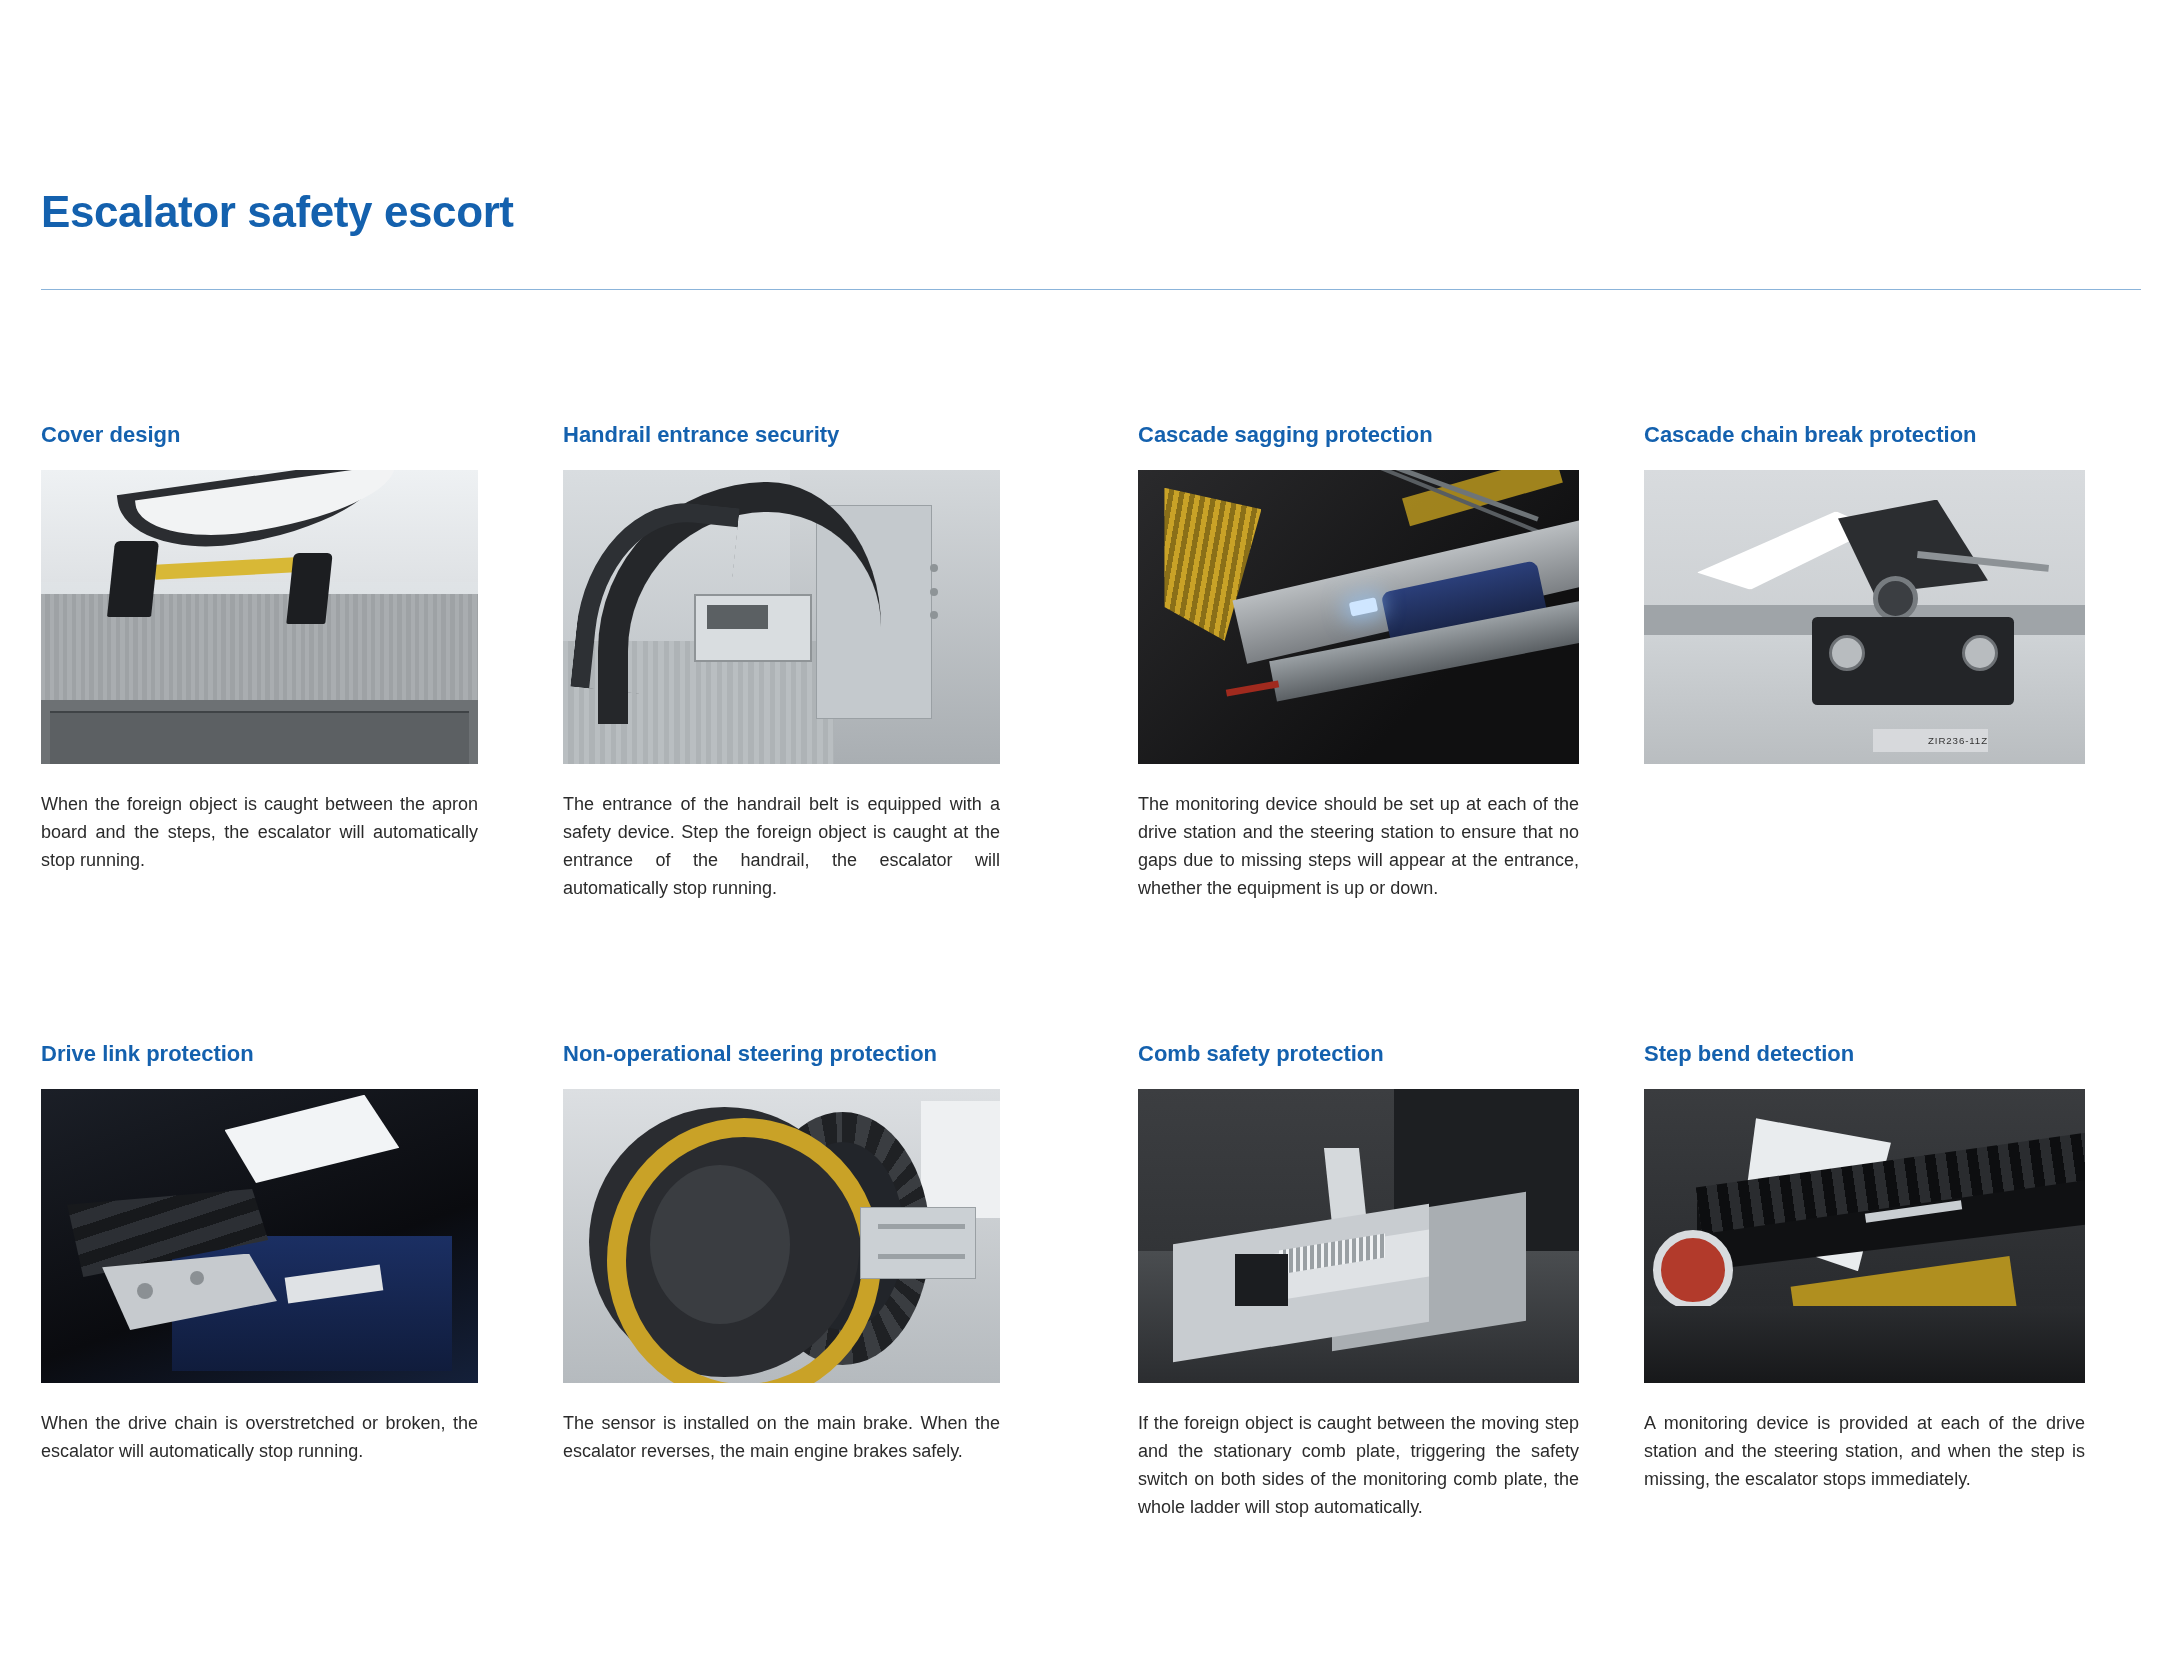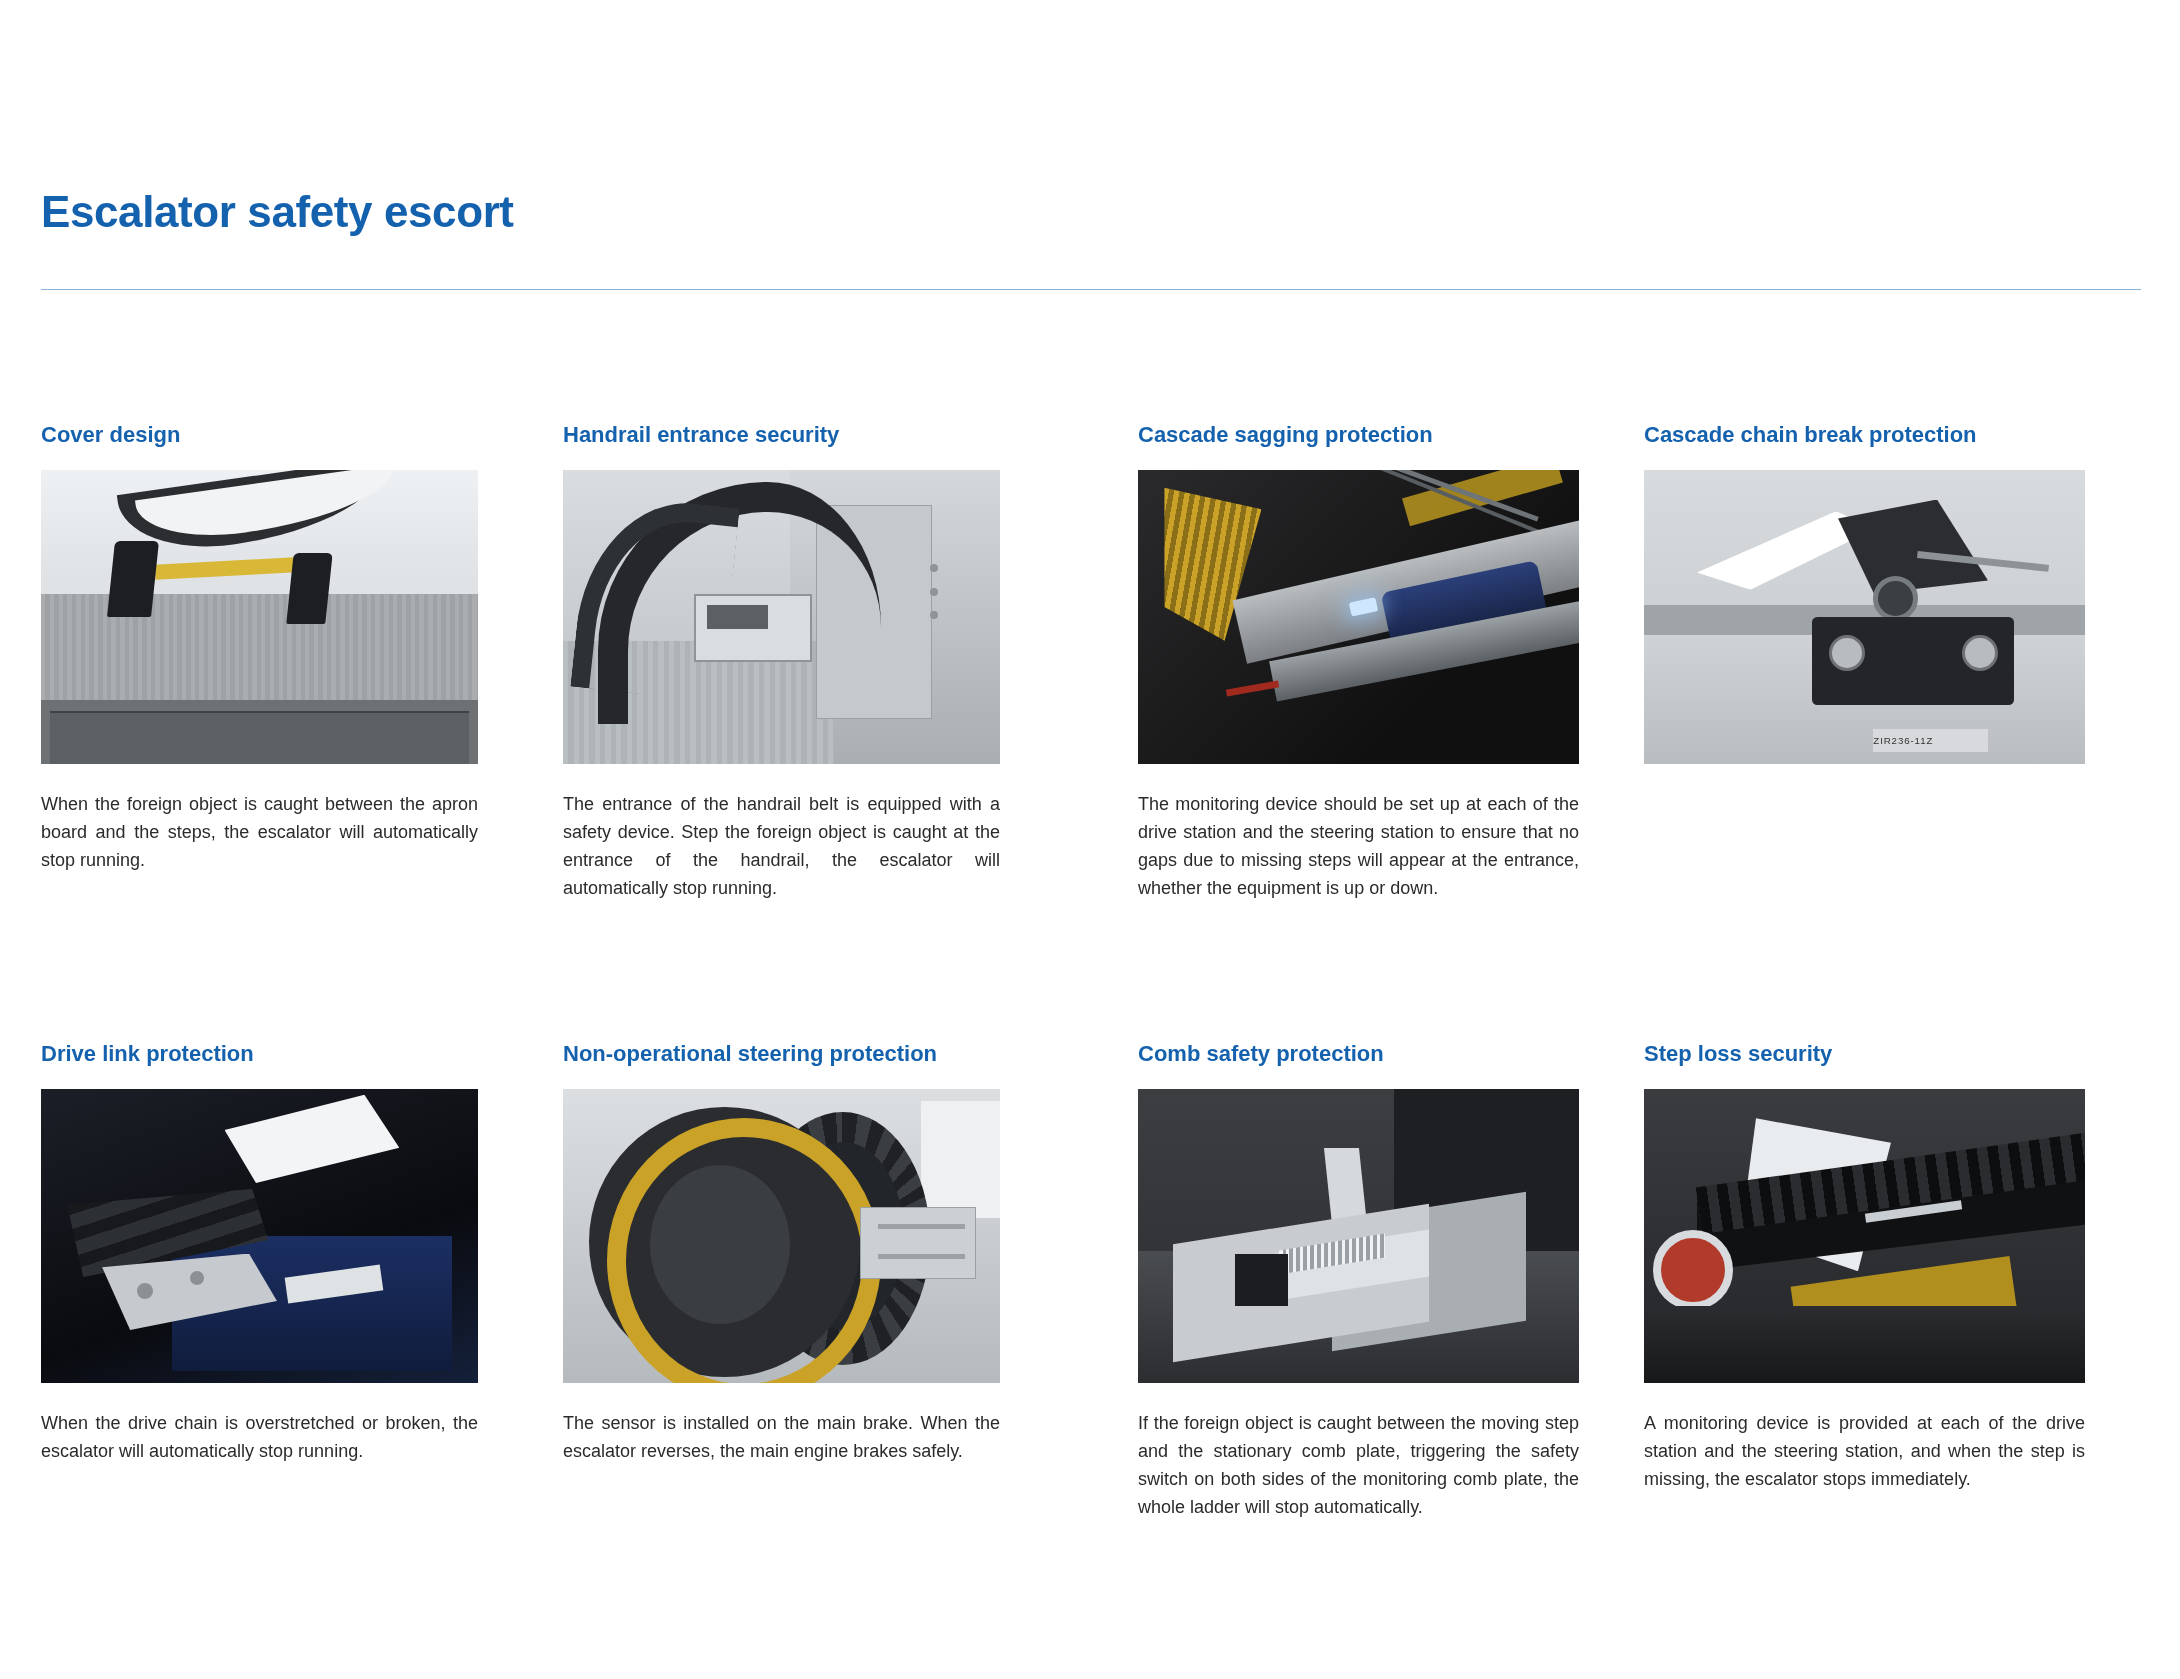--- a/index.html
+++ b/index.html
@@ -130,21 +130,21 @@
   
   .p4 { background:linear-gradient(180deg,#d8dbde,#c2c6c9); }
   .p4 .table { left:0; top:46%; width:100%; height:10%; background:#9fa4a8; }
   .p4 .tableside { left:0; top:56%; width:100%; height:44%; background:linear-gradient(180deg,#cfd3d6,#b9bdc0); }
   .p4 .plate1 { left:12%; top:14%; width:40%; height:26%; background:#ffffff; clip-path:polygon(0 78%,78% 0,100% 22%,30% 100%); border:0.9px solid #ccc; }
   .p4 .plate2 { left:44%; top:10%; width:34%; height:32%; background:#2b2d30; clip-path:polygon(0 20%,66% 0,100% 86%,24% 100%); }
   .p4 .pivot { left:52%; top:36%; width:35px; height:35px; border-radius:50%; background:#3b3e42; border:5.3px solid #777c80; }
   .p4 .body { left:38%; top:50%; width:46%; height:30%; background:#232528; border-radius:5.3px; }
   .p4 .screw1 { left:42%; top:56%; width:30px; height:30px; border-radius:50%; background:#b8bcbf; border:3.5px solid #6d7175; }
   .p4 .screw2 { left:72%; top:56%; width:30px; height:30px; border-radius:50%; background:#b8bcbf; border:3.5px solid #6d7175; }
-  .p4 .label { left:52%; top:88%; width:26%; height:8%; background:#d7d9dc; font-size:9.7px; color:#333; text-align:left; line-height:23px; letter-spacing:0.9px; }
+  .p4 .label { left:52%; top:88%; width:26%; height:8%; background:#d7d9dc; font-size:9.7px; color:#333; text-align:right; line-height:23px; letter-spacing:0.9px; }
   .p4 .arm { left:62%; top:30%; width:30%; height:7px; background:#8d9296; transform:rotate(6deg); }
 
   
   .p5 { background:#0f1117; }
   .p5 .bg { left:0; top:0; width:100%; height:100%; background:linear-gradient(160deg,#1b1f27,#0a0b0f 60%,#14203a 100%); }
   .p5 .white { left:42%; top:2%; width:40%; height:30%; background:#f2f4f6; clip-path:polygon(0 40%,80% 0,100% 60%,18% 100%); }
   .p5 .blue { left:30%; top:50%; width:64%; height:46%; background:linear-gradient(180deg,#1b2f63,#101c3c); }
   .p5 .chain { left:6%; top:34%; width:46%; height:30%; background:repeating-linear-gradient(-18deg,#2c2f34 0 14px,#17191c 14px 26.5px); clip-path:polygon(0 18%,92% 0,100% 58%,8% 100%); }
   .p5 .link { left:14%; top:56%; width:40%; height:26%; background:#c6cace; clip-path:polygon(0 18%,84% 0,100% 62%,16% 100%); }
   .p5 .bolt { left:22%; top:66%; width:16px; height:16px; border-radius:50%; background:#8b9094; }
@@ -306,21 +306,21 @@
           <div class="ph-layer plateR"></div>
           <div class="ph-layer plateL"></div>
           <div class="ph-layer tray"></div>
           <div class="ph-layer comb"></div>
           <div class="ph-layer switch"></div>
         </div>
         <div class="caption">If the foreign object is caught between the moving step and the stationary comb plate, triggering the safety switch on both sides of the monitoring comb plate, the whole ladder will stop automatically.</div>
       </div>
 
       <div class="cell c4">
-        <div class="cell-title">Step loss security</div>
+        <div class="cell-title">Step bend detection</div>
         <div class="photo p8">
           <div class="ph-layer white"></div>
           <div class="ph-layer gold"></div>
           <div class="ph-layer saw"></div>
           <div class="ph-layer sawteeth"></div>
           <div class="ph-layer shaft"></div>
           <div class="ph-layer roller"></div>
           <div class="ph-layer dark"></div>
         </div>
         <div class="caption">A monitoring device is provided at each of the drive station and the steering station, and when the step is missing, the escalator stops immediately.</div>

